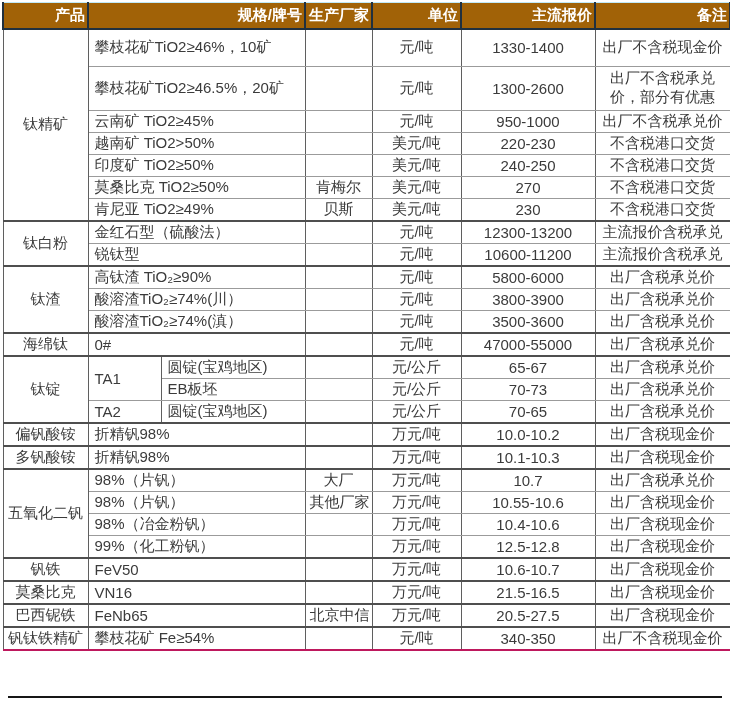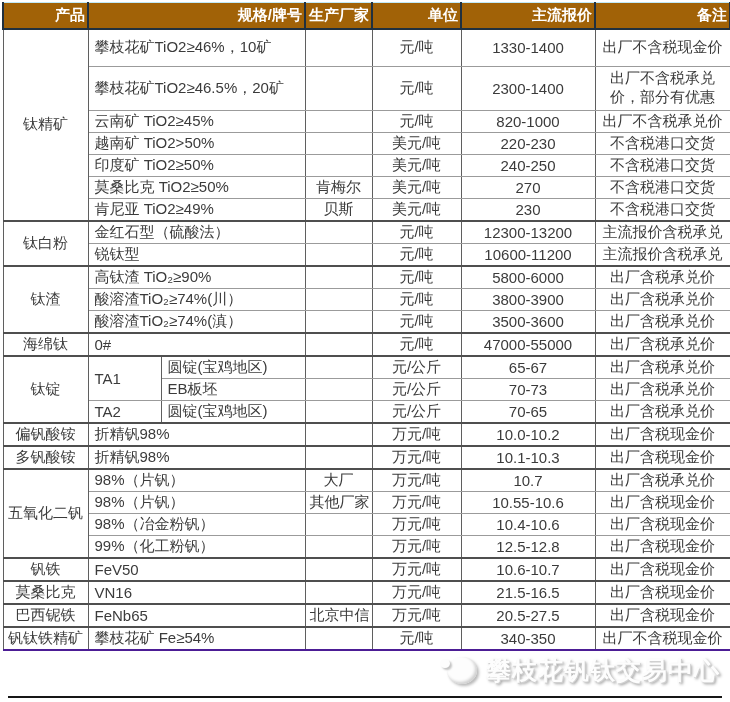--- a/index.html
+++ b/index.html
@@ -18,21 +18,21 @@
     overflow:hidden; white-space:nowrap;
   }
   .price-table td {
     font-size:15px; color:#3b3b3b; height:21px; padding:0 4px;
     border-left:1px solid #5f5f5f; border-right:1px solid #5f5f5f;
     border-top:1px solid #9b9b9b; border-bottom:1px solid #9b9b9b;
     overflow:hidden; white-space:nowrap; vertical-align:middle;
     background:#fff;
   }
   .price-table tr.gs td { border-top:2px solid #4f4f4f; }
-  .price-table tbody tr:last-child td { border-bottom:2px solid #4c1d95; }
+  .price-table tbody tr:last-child td { border-bottom:2px solid #be185d; }
   td.c-product { text-align:center; }
   td.c-spec { text-align:left; padding-left:6px; }
   td.c-center { text-align:center; }
   td.c-note { text-align:center; white-space:normal; line-height:1.25; }
 
   .brand {
     position:absolute; top:648px; left:0; width:720px; height:44px;
     display:flex; align-items:center; justify-content:flex-end; gap:9px;
     padding-right:6px;
   }
@@ -87,28 +87,28 @@
           <td class="c-spec" colspan="2">攀枝花矿TiO2≥46%，10矿</td>
           <td class="c-center"></td>
           <td class="c-center">元/吨</td>
           <td class="c-center">1330-1400</td>
           <td class="c-note">出厂不含税现金价</td>
         </tr>
         <tr style="height: 44px;">
           <td class="c-spec" colspan="2">攀枝花矿TiO2≥46.5%，20矿</td>
           <td class="c-center"></td>
           <td class="c-center">元/吨</td>
-          <td class="c-center">2300-1400</td>
+          <td class="c-center">1300-2600</td>
           <td class="c-note">出厂不含税承兑价，部分有优惠</td>
         </tr>
         <tr>
           <td class="c-spec" colspan="2">云南矿 TiO2≥45%</td>
           <td class="c-center"></td>
           <td class="c-center">元/吨</td>
-          <td class="c-center">820-1000</td>
+          <td class="c-center">950-1000</td>
           <td class="c-note">出厂不含税承兑价</td>
         </tr>
         <tr>
           <td class="c-spec" colspan="2">越南矿 TiO2&gt;50%</td>
           <td class="c-center"></td>
           <td class="c-center">美元/吨</td>
           <td class="c-center">220-230</td>
           <td class="c-note">不含税港口交货</td>
         </tr>
         <tr>
@@ -274,20 +274,16 @@
           <td class="c-product" rowspan="1">钒钛铁精矿</td>
           <td class="c-spec" colspan="2">攀枝花矿 Fe≥54%</td>
           <td class="c-center"></td>
           <td class="c-center">元/吨</td>
           <td class="c-center">340-350</td>
           <td class="c-note">出厂不含税现金价</td>
         </tr>
       </tbody>
   </table>
 
-  <div class="brand">
-    <span class="logo-icon"></span>
-    <span class="logo-text">攀枝花钒钛交易中心</span>
-  </div>
 
   <div class="bottom-line"></div>
 
 </div>
 
 </body></html>

